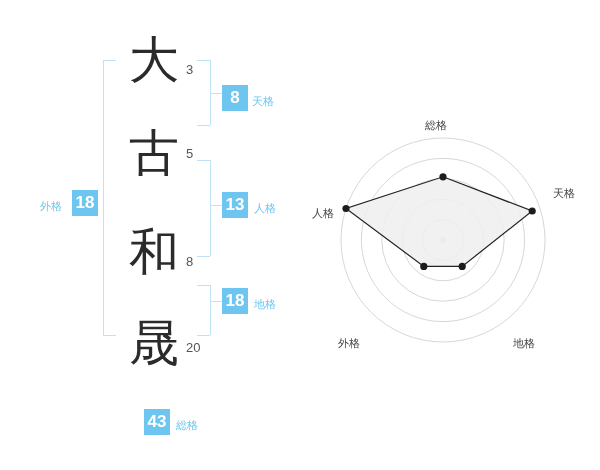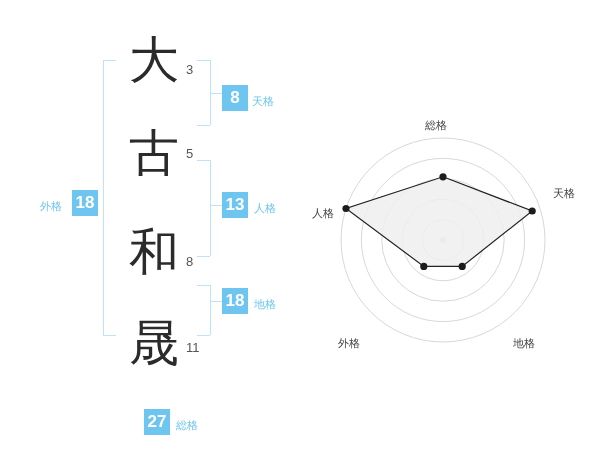--- a/index.html
+++ b/index.html
@@ -98,21 +98,21 @@
     <div class="kanji" style="left:126px; top:35px;">大</div>
     <div class="kanji-stroke" style="left:186px; top:62px;">3</div>
 
     <div class="kanji" style="left:126px; top:128px;">古</div>
     <div class="kanji-stroke" style="left:186px; top:146px;">5</div>
 
     <div class="kanji" style="left:126px; top:227px;">和</div>
     <div class="kanji-stroke" style="left:186px; top:254px;">8</div>
 
     <div class="kanji" style="left:126px; top:318px;">晟</div>
-    <div class="kanji-stroke" style="left:186px; top:340px;">11</div>
+    <div class="kanji-stroke" style="left:186px; top:340px;">20</div>
 
     <div class="bline v" style="left:103px; top:60px; height:275px;"></div>
     <div class="bline h" style="left:103px; top:60px; width:13px;"></div>
     <div class="bline h" style="left:103px; top:335px; width:13px;"></div>
 
     <div class="num-label" style="left:40px; top:199px;">外格</div>
     <div class="num-box" style="left:72px; top:190px;">18</div>
 
     <div class="bline v" style="left:210px; top:60px; height:65px;"></div>
     <div class="bline h" style="left:197px; top:60px; width:13px;"></div>
@@ -128,21 +128,21 @@
     <div class="num-box" style="left:222px; top:192px;">13</div>
     <div class="num-label" style="left:254px; top:201px;">人格</div>
 
     <div class="bline v" style="left:210px; top:285px; height:50px;"></div>
     <div class="bline h" style="left:197px; top:285px; width:13px;"></div>
     <div class="bline h" style="left:197px; top:335px; width:13px;"></div>
     <div class="bline h" style="left:210px; top:301px; width:12px;"></div>
     <div class="num-box" style="left:222px; top:288px;">18</div>
     <div class="num-label" style="left:254px; top:297px;">地格</div>
 
-    <div class="num-box" style="left:144px; top:409px;">27</div>
+    <div class="num-box" style="left:144px; top:409px;">43</div>
     <div class="num-label" style="left:176px; top:418px;">総格</div>
   </div>
 
   <div class="chart-panel">
 
     <svg id="radar-svg" width="300" height="470" viewBox="0 0 300 470">
       <g id="radar-grid">
           <circle cx="143" cy="240" r="20.4" fill="none" stroke="#d8d8d8" stroke-width="1"></circle>
           <circle cx="143" cy="240" r="40.8" fill="none" stroke="#d8d8d8" stroke-width="1"></circle>
           <circle cx="143" cy="240" r="61.2" fill="none" stroke="#d8d8d8" stroke-width="1"></circle>

